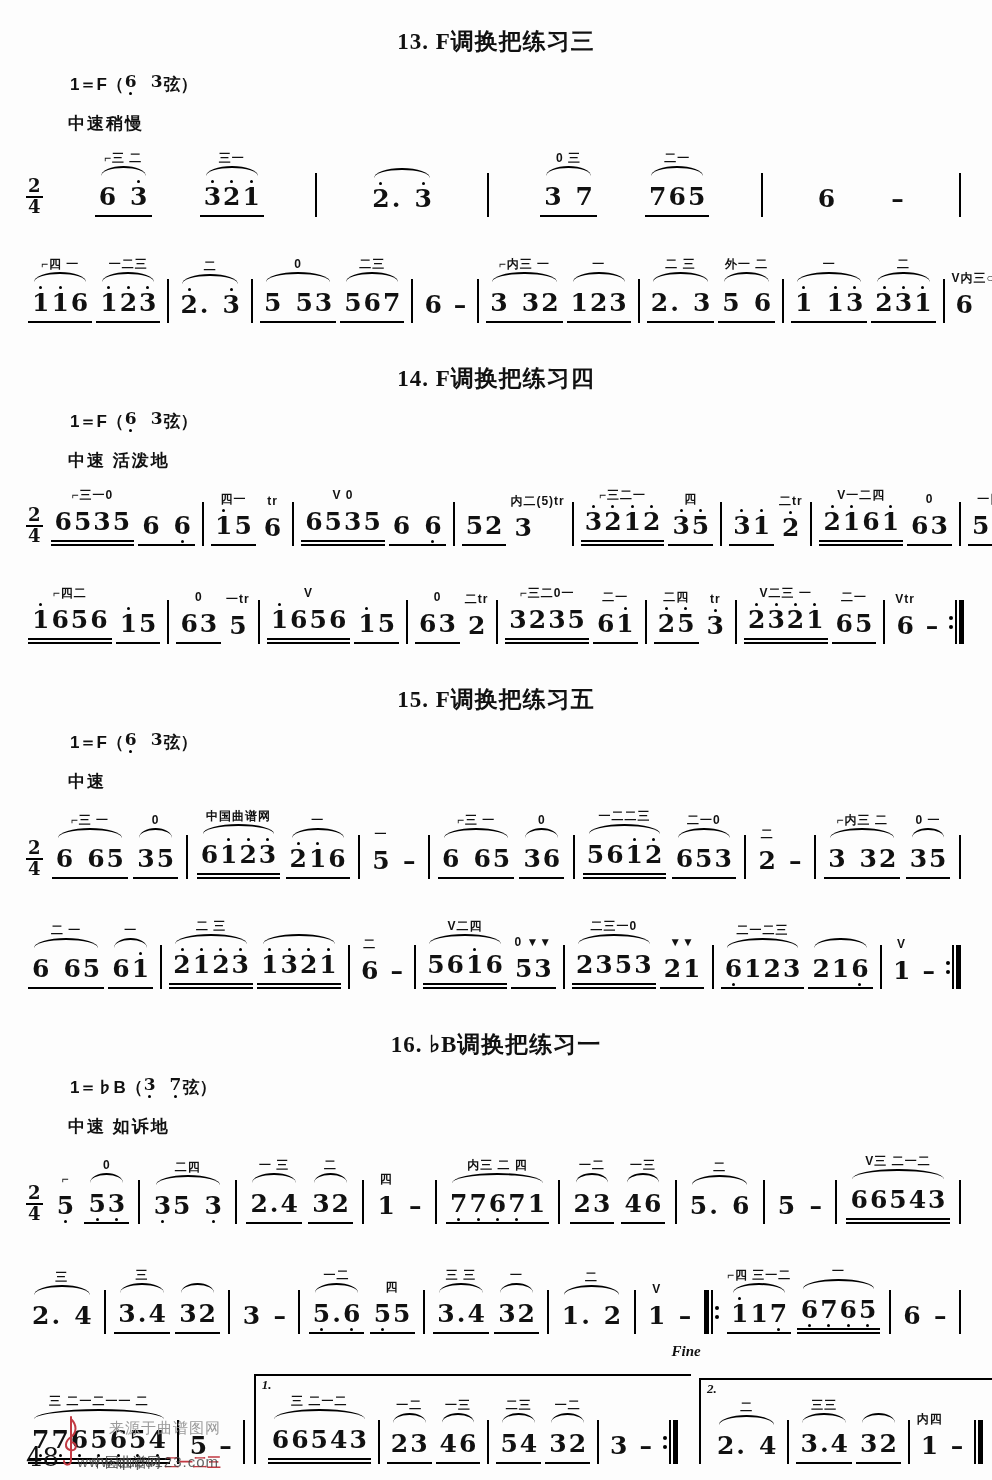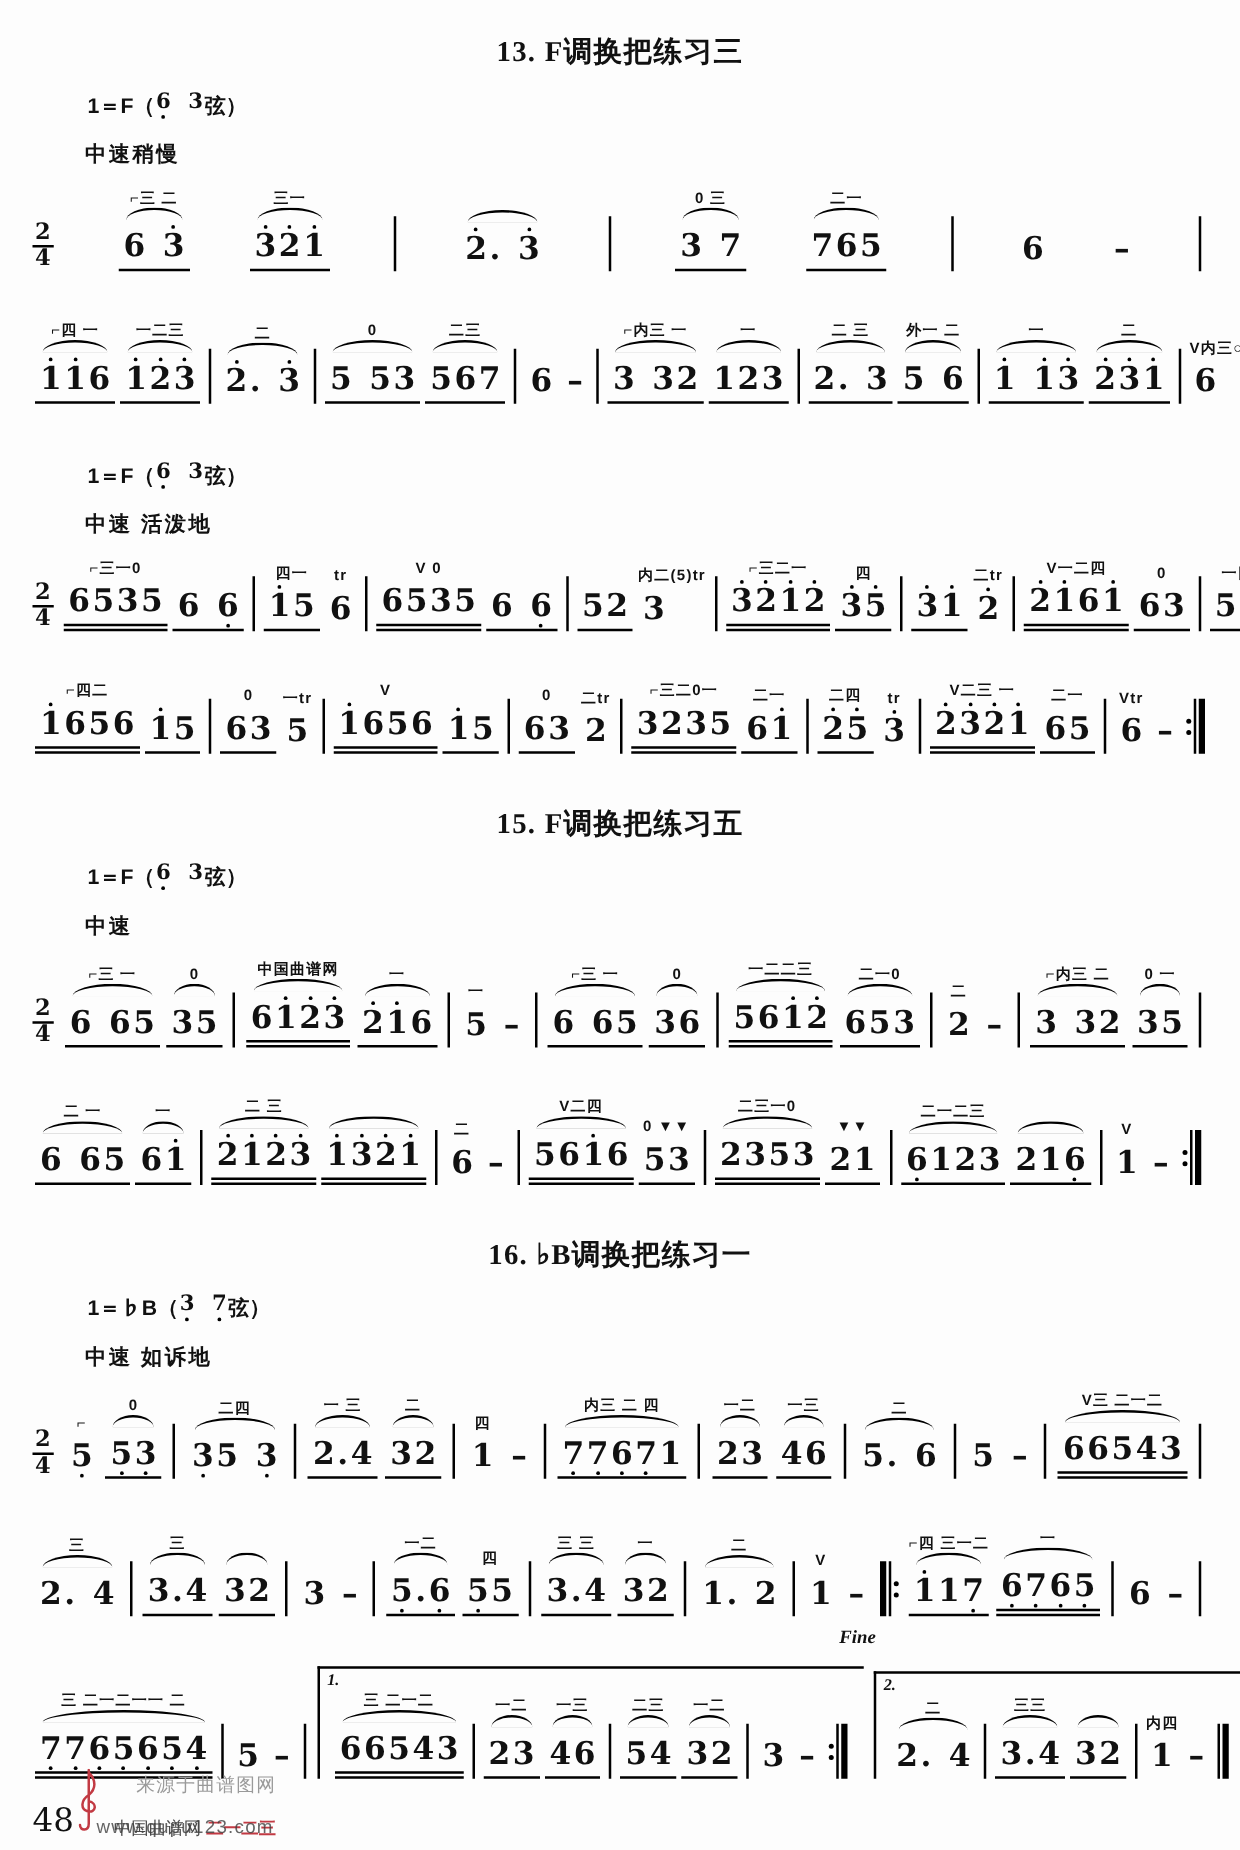--- a/index.html
+++ b/index.html
@@ -525,20 +525,21 @@
               <span class="nc">
                 <span class="da"></span>
                 <span class="ch">6</span>
                 <span class="db"></span>
               </span>
             </div>
           </div>
         </div>
       </section>
       <section class="ex">
+        <div class="ex-title">14. F调换把练习四</div>
         <div class="keyline">
           <span class="kpre">1＝F（</span>
           <div class="notes">
             <span class="nc">
               <span class="da"></span>
               <span class="ch">6</span>
               <span class="db">
                 <i class="dot"></i>
               </span>
             </span>

